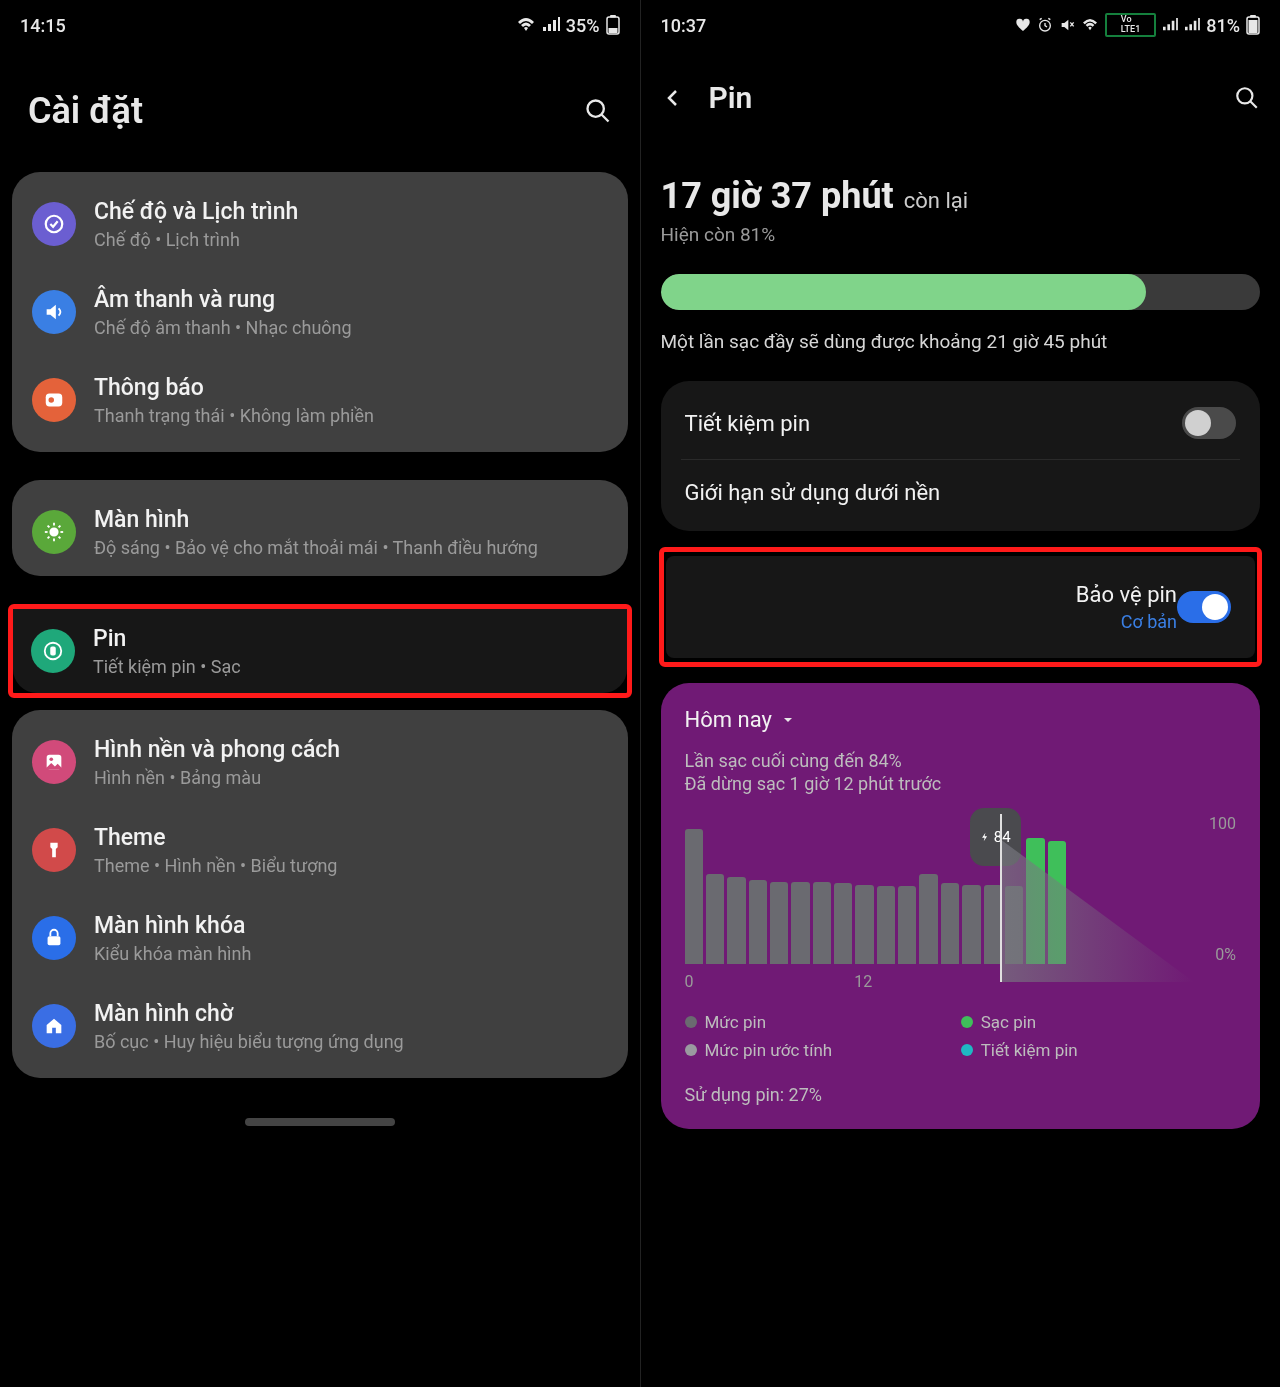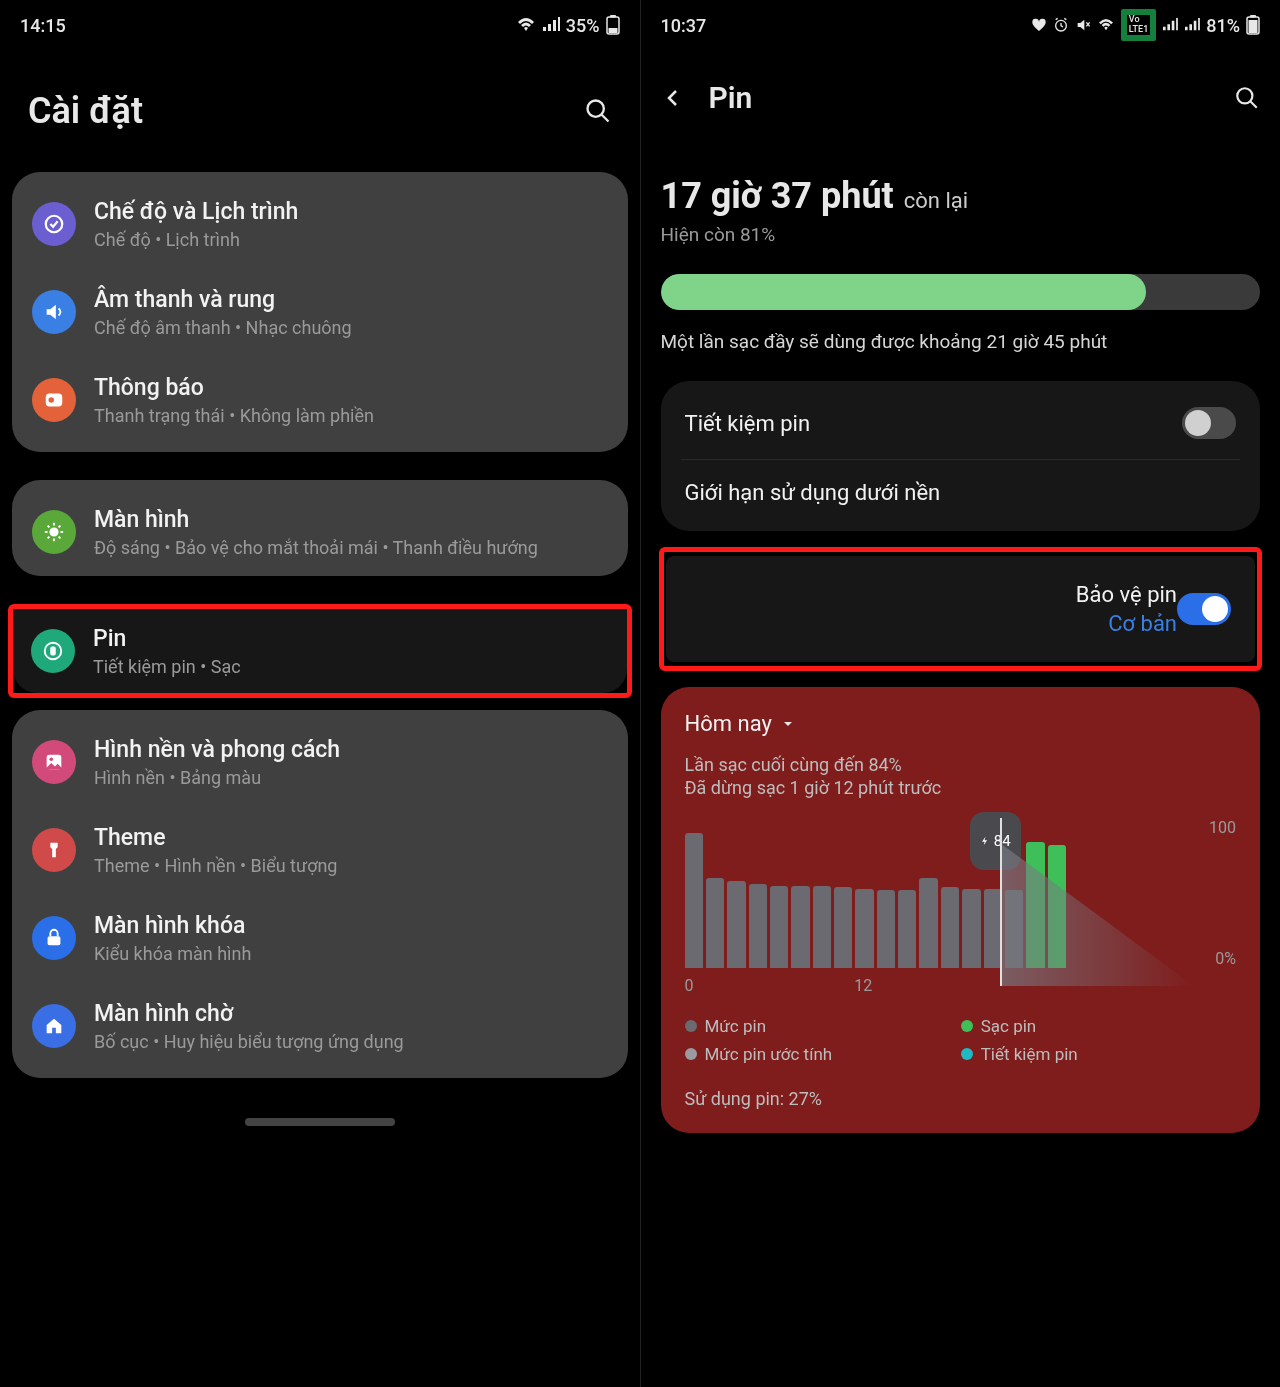--- a/index.html
+++ b/index.html
@@ -104,21 +104,21 @@
     padding: 6px 0;
     margin-bottom: 16px;
   }
   .crow {
     display: flex;
     align-items: center;
     padding: 20px 24px;
   }
   .crow .ctxt { flex:1; }
   .crow .clabel { font-size: 22px; color:#f2f2f2; }
-  .crow .csub { font-size: 22px; color:#3a7fe4; margin-top:4px;margin-left:36px; }
+  .crow .csub { font-size: 18px; color:#3a7fe4; margin-top:4px;margin-left:36px; }
   .divider { height:1px; background:#2a2a2a; margin:0 20px; }
 
   .toggle {
     width: 54px; height: 32px; border-radius: 16px;
     position: relative; background:#4a4a4a; flex-shrink:0;
   }
   .toggle .knob {
     width:26px; height:26px; border-radius:50%;
     background:#d0d0d0; position:absolute; top:3px; left:3px;
   }
@@ -128,21 +128,21 @@
   .highlight2 {
     border: 5px solid #ff1a1a;
     border-radius: 6px;
     padding: 4px 0;
     margin: 0 -2px 16px -2px;
   }
   .highlight2 .card { margin:0 2px; border-radius: 8px; text-align: right; }
 
   
   .chartcard {
-    background:#7f1d1d;
+    background:#701a75;
     border-radius: 28px;
     padding: 24px;
     margin-bottom: 20px;
   }
   .chartcard .drop { font-size:22px; color:#f2f2f2; display:flex; align-items:center; gap:8px; }
   .chartcard .info { font-size:18px; color:#bdbdbd; margin-top:18px; }
   .chartbox {
     position: relative; height: 180px; margin-top: 20px;
     display:flex;
   }
@@ -373,21 +373,21 @@
             <path d="M4 9v6h4l6 5V4L8 9H4z"></path>
             <line x1="17" y1="8" x2="22" y2="14" stroke="#e8e8e8" stroke-width="2"></line>
             <line x1="22" y1="8" x2="17" y2="14" stroke="#e8e8e8" stroke-width="2"></line>
           </svg>
         </span>
       <span class="icon">
           <svg width="18" height="14" viewBox="0 0 20 16">
             <path d="M10 14 L12 11 Q10 9 8 11 Z M5 8 Q10 3 15 8 L13 10 Q10 7 7 10 Z M2 5 Q10 -3 18 5 L16 7 Q10 1 4 7 Z" fill="#e8e8e8"></path>
           </svg>
         </span>
-      <span class="icon" style="font-size:9px;border:6px solid #15803d;padding:0 2px;border-radius:2px;line-height:1.1;">Vo<br>LTE1</span>
+      <span class="icon" style="font-size:9px;border:2px solid #15803d;padding:0 14px;border-radius:2px;line-height:1.1;">Vo<br>LTE1</span>
       <span class="icon">
           <svg width="16" height="14" viewBox="0 0 18 16">
             <path d="M1 14h3v-4H1zM6 14h3V7H6zM11 14h3V3h-3zM16 14h2V0h-2z" fill="#e8e8e8"></path>
           </svg>
         </span>
       <span class="icon">
           <svg width="16" height="14" viewBox="0 0 18 16">
             <path d="M1 14h3v-4H1zM6 14h3V7H6zM11 14h3V3h-3zM16 14h2V0h-2z" fill="#e8e8e8"></path>
           </svg>
         </span>

